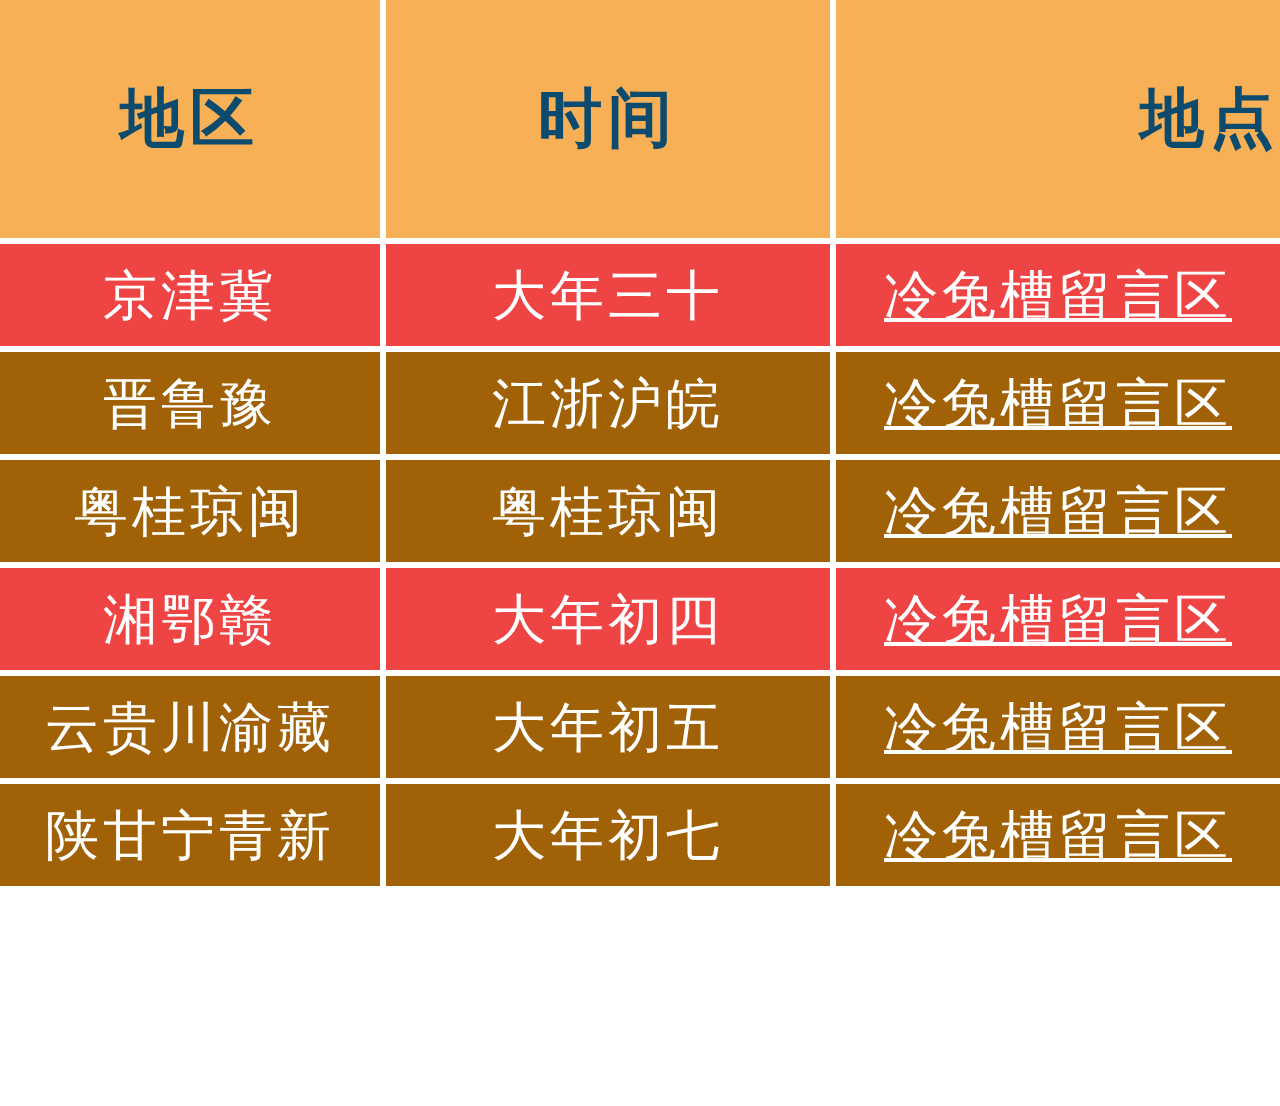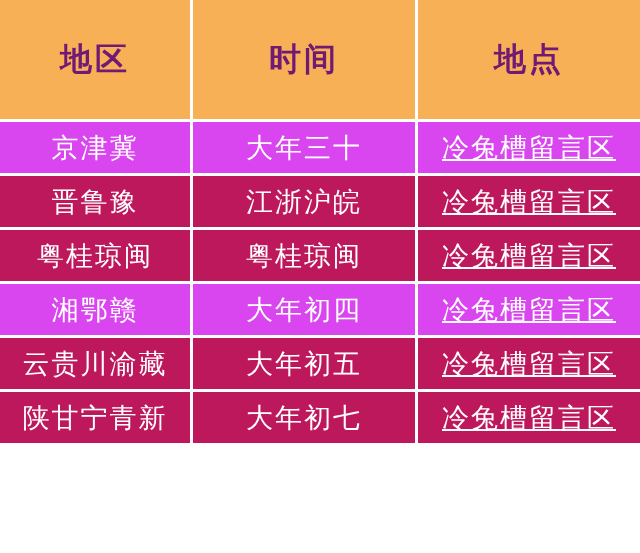--- a/index.html
+++ b/index.html
@@ -20,55 +20,56 @@
     border-spacing: 0;
     table-layout: fixed;
   }
 
   .schedule-table col.col-region  { width: 193px; }
   .schedule-table col.col-time    { width: 225px; }
   .schedule-table col.col-place   { width: 222px; }
 
   .header-row th {
     height: 119px;
-    color: #701a75;
+    color: #0c4a6e;
     font-size: 32px;
     font-weight: bold;
     letter-spacing: 3px;
     text-align: center;
     vertical-align: middle;
     background: #f7b055;
     border-right: 3px solid #ffffff;
     border-bottom: 3px solid #ffffff;
     padding: 0;
   }
   .header-row th:last-child {
     border-right: none;
+    text-align: right;
   }
 
   .data-row td {
     height: 51px;
     color: #ffffff;
     font-size: 27px;
     font-weight: normal;
     letter-spacing: 2px;
     text-align: center;
     vertical-align: middle;
     border-right: 3px solid #ffffff;
     border-bottom: 3px solid #ffffff;
     padding: 0;
     white-space: nowrap;
   }
   .data-row td:last-child {
     border-right: none;
     text-decoration: underline;
   }
 
-  .data-row.row-blue td   { background: #d946ef; text-align: center; }
-  .data-row.row-orange td { background: #be185d; }
+  .data-row.row-blue td   { background: #ef4444; text-align: center; }
+  .data-row.row-orange td { background: #a16207; }
 </style>
 </head>
 <body>
 
 <table class="schedule-table">
   <colgroup>
     <col class="col-region">
     <col class="col-time">
     <col class="col-place">
   </colgroup>

